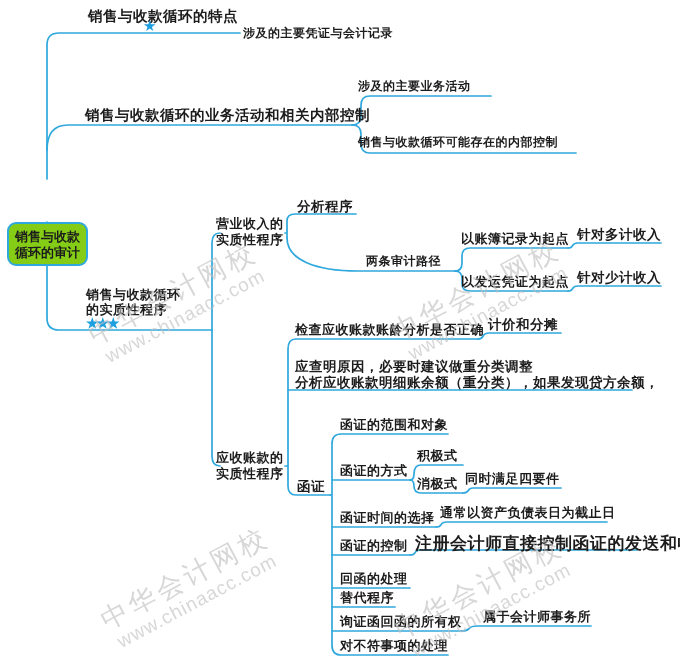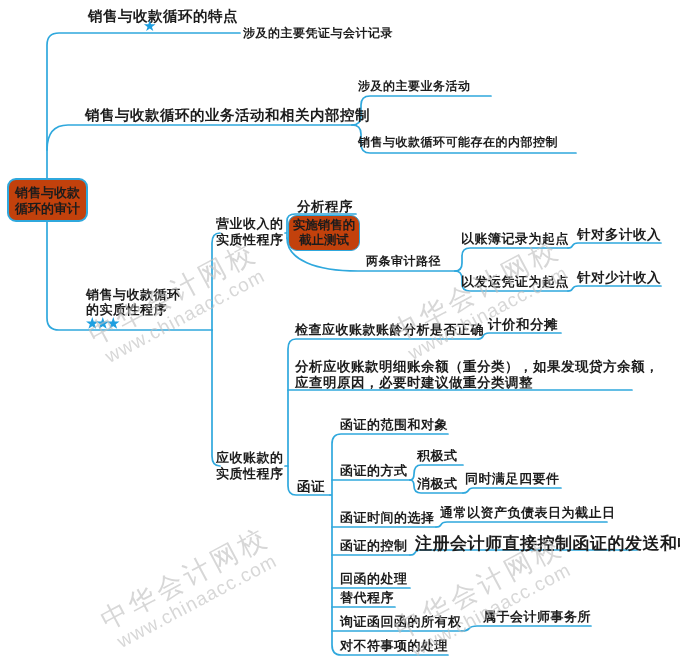--- a/index.html
+++ b/index.html
@@ -13,23 +13,24 @@
     position:absolute;z-index:3;font-weight:700;white-space:nowrap;
     line-height:1.15;letter-spacing:0.5px;
   }
   .lbl-14{font-size:12px;}
   .lbl-145{font-size:14.5px;}
   .lbl-135{font-size:13.5px;}
   .lbl-13{font-size:13px;}
   .lbl-125{font-size:17px;}
   .two-line{white-space:normal;text-align:left;}
   .node-box{
-    position:absolute;z-index:3;box-sizing:border-box;background:#c2410c;
+    position:absolute;z-index:3;box-sizing:border-box;background:#84cc16;
     border:2px solid #2fa8dd;border-radius:9px;text-align:center;
     font-weight:700;
+    margin-top:44px;
   }
   .stars{color:#1e9fe0;letter-spacing:-2px;font-size:14px;line-height:13px;}
   .star-one{
     position:absolute;z-index:3;color:#1e9fe0;font-size:15px;line-height:15px;
   }
   .wm{
     position:absolute;z-index:5;transform:translate(-50%,-50%) rotate(-28deg);
     text-align:center;color:#bfbfbf;opacity:.62;pointer-events:none;z-index:4;
     font-family:"Liberation Sans","DejaVu Sans",sans-serif;white-space:nowrap;
   }
@@ -93,39 +94,35 @@
     <div class="stars">★★★</div>
   </div>
 
   <div class="lbl lbl-14" style="left:358px;top:136px;">销售与收款循环可能存在的内部控制</div>
 
   <div class="lbl lbl-13 two-line" style="left:216px;top:216px;width:68px;line-height:15.5px;">
     <div>营业收入的</div>
     <div>实质性程序</div>
   </div>
   <div class="lbl lbl-135" style="left:297px;top:199px;">分析程序</div>
-  <div class="node-box" style="left:288px;top:215px;width:72px;height:36px;padding-top:2px;font-size:12.5px;line-height:15px;border-width:1.6px;">
-    <div>实施销售的</div>
-    <div>截止测试</div>
-  </div>
   <div class="lbl lbl-14" style="left:366px;top:255px;">两条审计路径</div>
   <div class="lbl lbl-13" style="left:461px;top:232px;">以账簿记录为起点</div>
   <div class="lbl lbl-135" style="left:577px;top:227px;">针对多计收入</div>
   <div class="lbl lbl-13" style="left:461px;top:275px;">以发运凭证为起点</div>
   <div class="lbl lbl-135" style="left:577px;top:270px;">针对少计收入</div>
 
   <div class="lbl lbl-13 two-line" style="left:216px;top:450px;width:68px;line-height:15.5px;">
     <div>应收账款的</div>
     <div>实质性程序</div>
   </div>
   <div class="lbl lbl-13" style="left:295px;top:323px;">检查应收账款账龄分析是否正确</div>
   <div class="lbl lbl-135" style="left:488px;top:317px;">计价和分摊</div>
   <div class="lbl lbl-135" style="left:295px;top:359px;line-height:15.5px;">
+    <div>应查明原因，必要时建议做重分类调整</div>
     <div>分析应收账款明细账余额（重分类），如果发现贷方余额，</div>
-    <div>应查明原因，必要时建议做重分类调整</div>
   </div>
 
   <div class="lbl lbl-135" style="left:297px;top:479px;">函证</div>
   <div class="lbl lbl-13" style="left:340px;top:418px;">函证的范围和对象</div>
   <div class="lbl lbl-13" style="left:340px;top:464px;">函证的方式</div>
   <div class="lbl lbl-13" style="left:417px;top:449px;">积极式</div>
   <div class="lbl lbl-13" style="left:417px;top:477px;">消极式</div>
   <div class="lbl lbl-13" style="left:465px;top:472px;">同时满足四要件</div>
   <div class="lbl lbl-13" style="left:340px;top:511px;">函证时间的选择</div>
   <div class="lbl lbl-13" style="left:440px;top:506px;">通常以资产负债表日为截止日</div>

